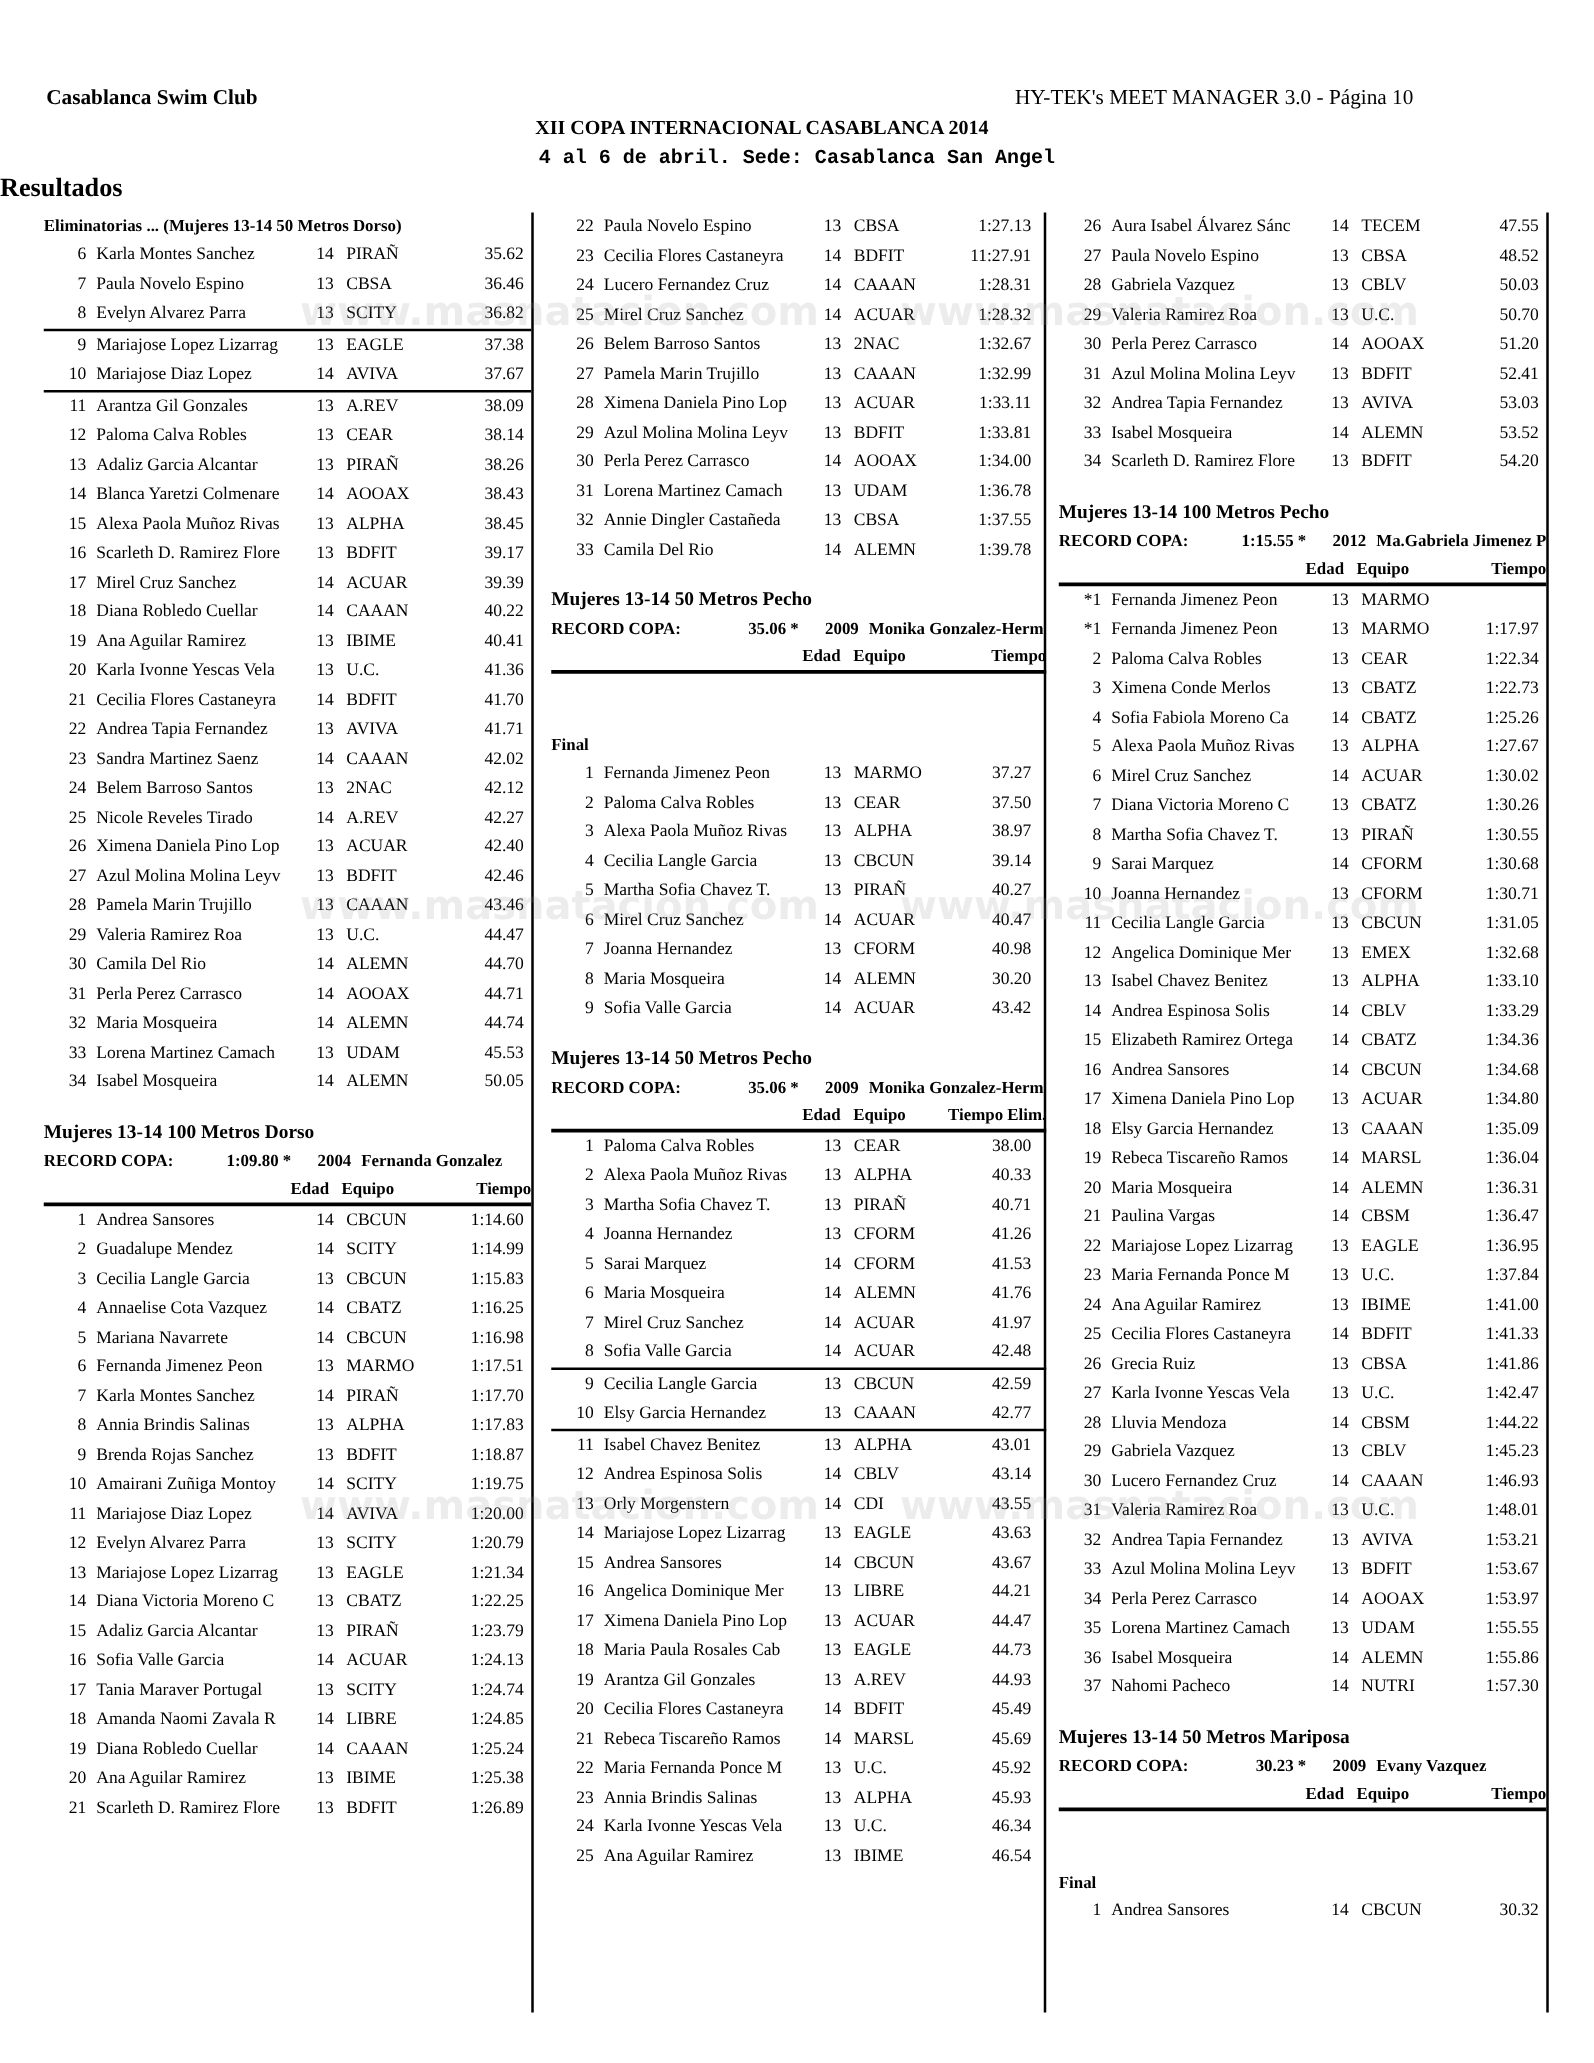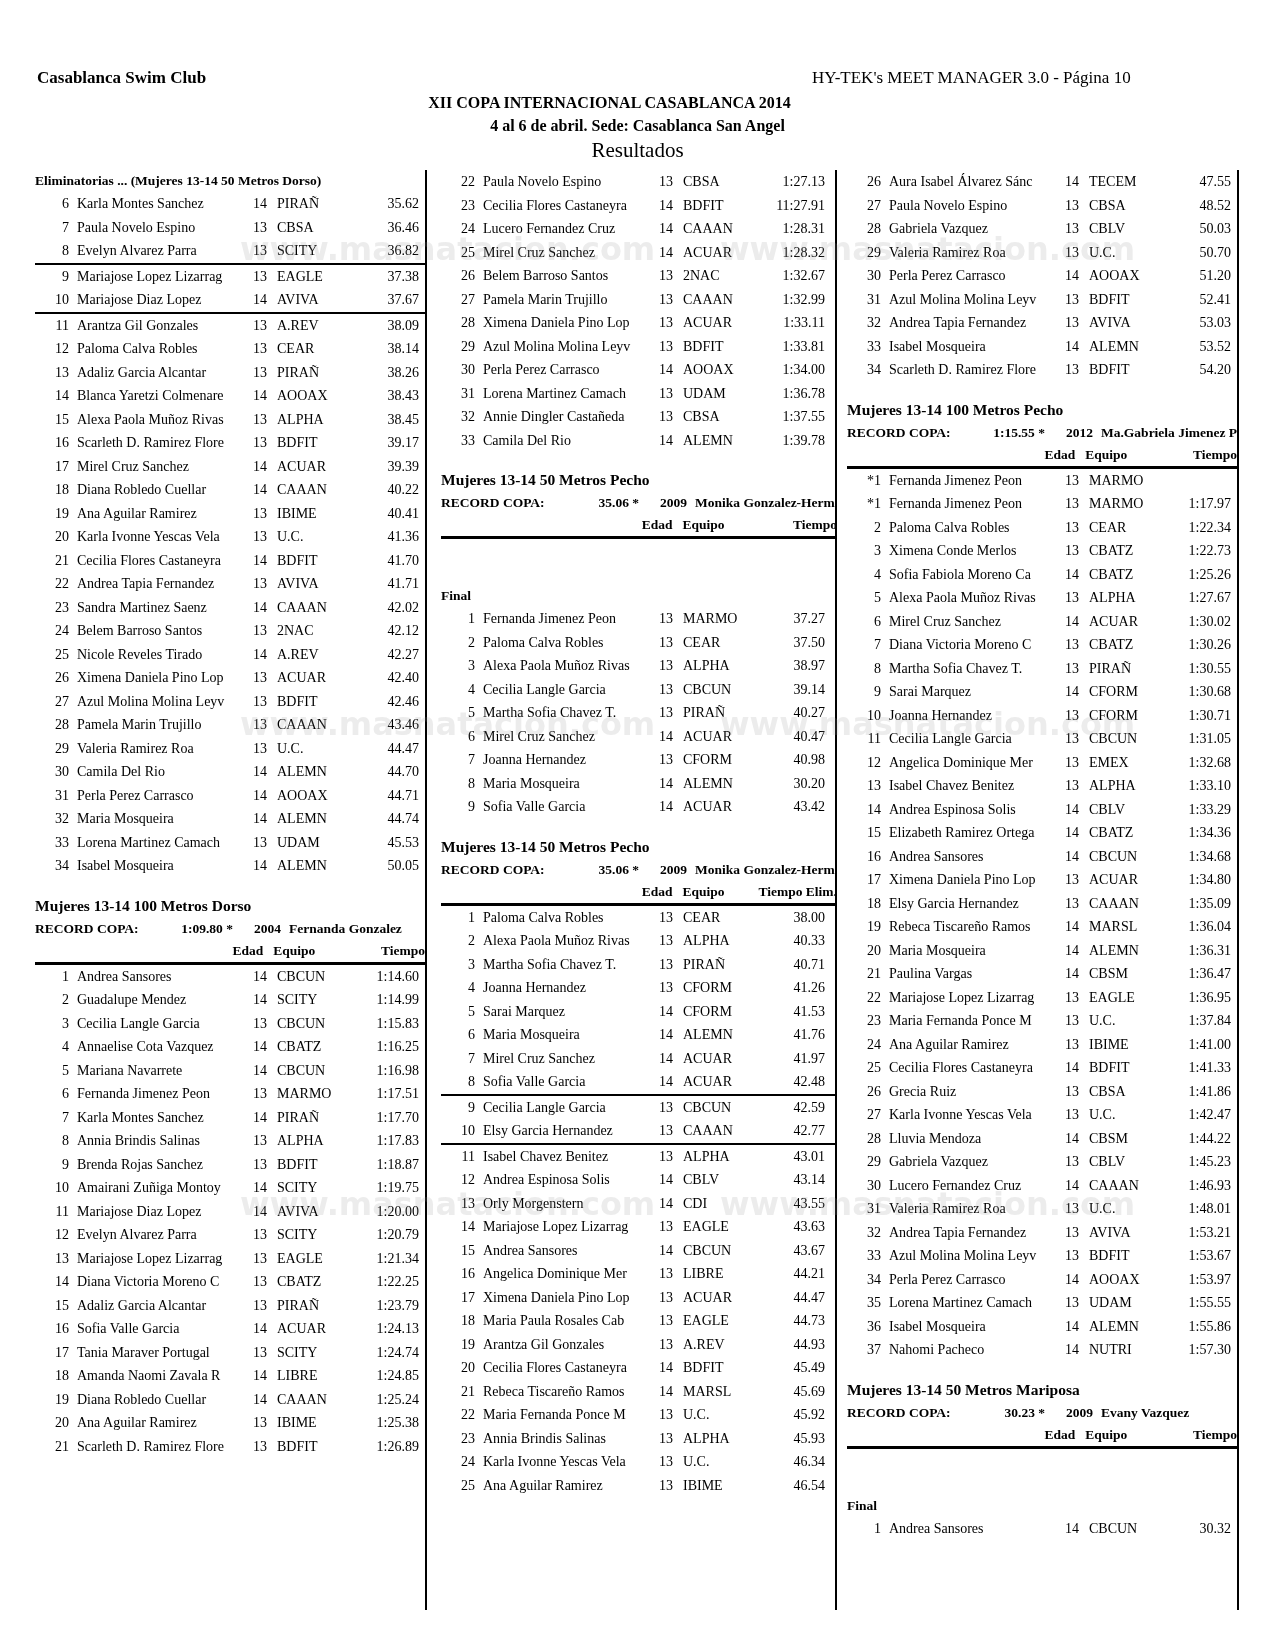--- a/index.html
+++ b/index.html
@@ -3,22 +3,22 @@
 <meta charset="utf-8">
 <style>
   html, body { margin: 0; padding: 0; background: #ffffff; }
   body {
     width: 1275px; height: 1650px; position: relative; overflow: hidden;
     font-family: "Liberation Serif", "DejaVu Serif", serif; color: #000;
   }
   .hdr-left { position: absolute; left: 37px; top: 68px; font-size: 17px; font-weight: bold; }
   .hdr-right { position: absolute; left: 812px; top: 68px; font-size: 17px; }
   .title1 { position: absolute; left: 0; width: 1219px; top: 94px; text-align: center; font-size: 16px; font-weight: bold; }
-  .title2 { position: absolute; left: 0; width: 1275px; top: 117px; text-align: center; font-size: 16px; font-weight: bold; }
-  .title3 { position: absolute; left: 0; width: 1275px; top: 138px; text-align: center; font-size: 21px; font-weight: normal; }
+  .title2 { position: absolute; left: 0; width: 1275px; top: 117px; text-align: center; font-size: 16px; font-weight: bold; font-family: Liberation Mono, monospace; }
+  .title3 { position: absolute; left: 0; width: 1275px; top: 138px; text-align: left; font-size: 21px; font-weight: bold; }
 
   .col { position: absolute; top: 170px; height: 1440px; }
   .col-1 { left: 35px; width: 390px; }
   .col-2 { left: 425px; width: 410px; border-left: 2px solid #000; }
   .col-3 { left: 835px; width: 400px; border-left: 2px solid #000; border-right: 2px solid #000; }
   .col-inner { position: relative; }
   .col-2 .col-inner { padding-left: 14px; width: 396px; }
   .col-3 .col-inner { padding-left: 10px; width: 390px; }
 
   .sec-title { font-size: 15.5px; font-weight: bold; height: 24px; line-height: 24px; white-space: nowrap; }

